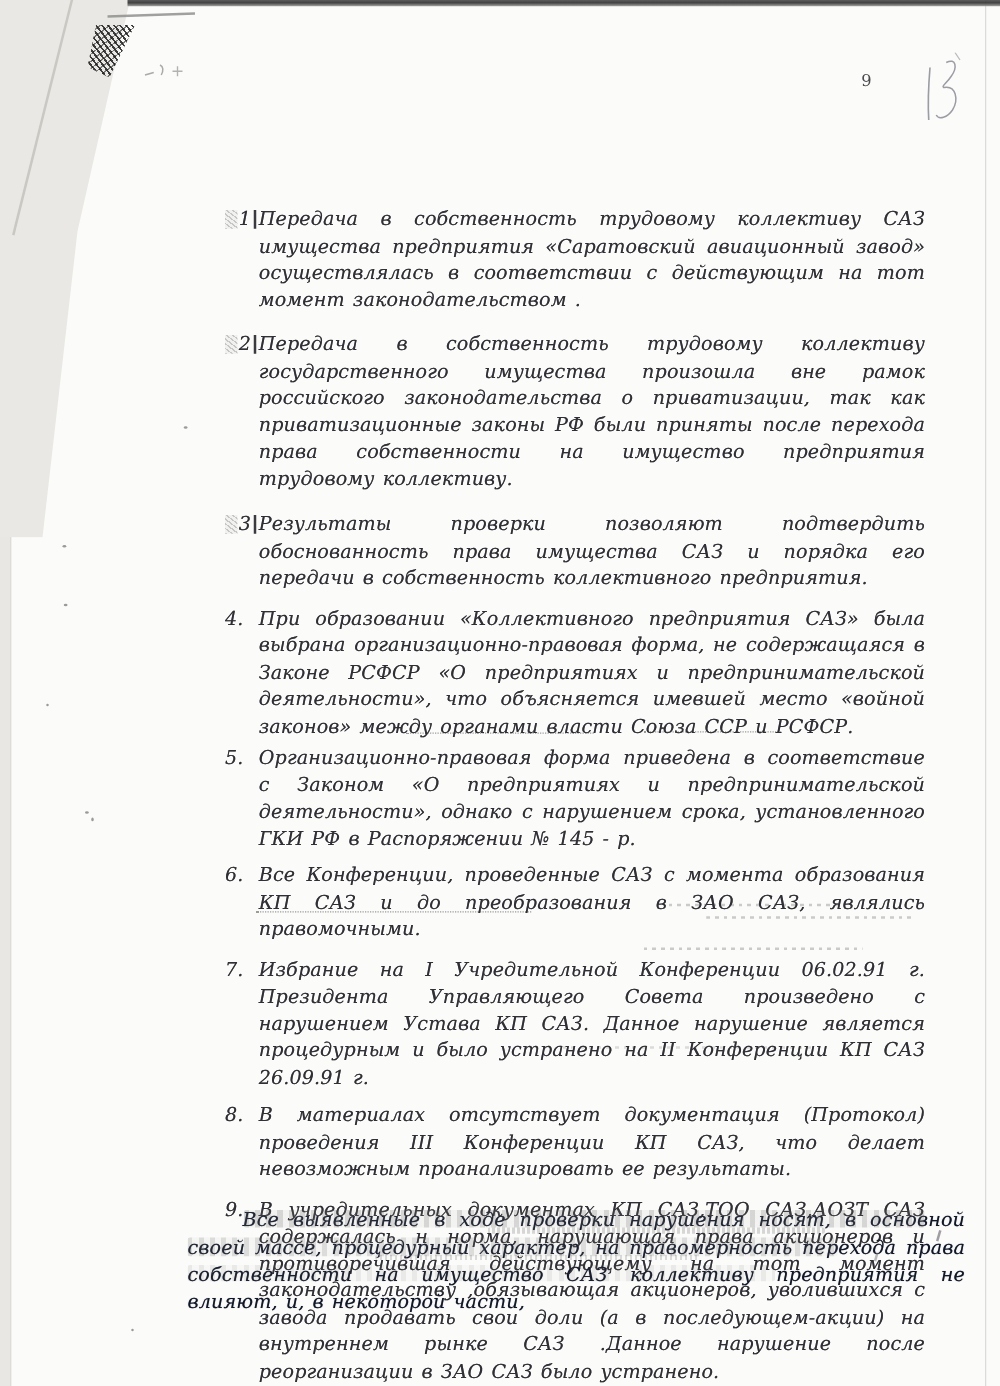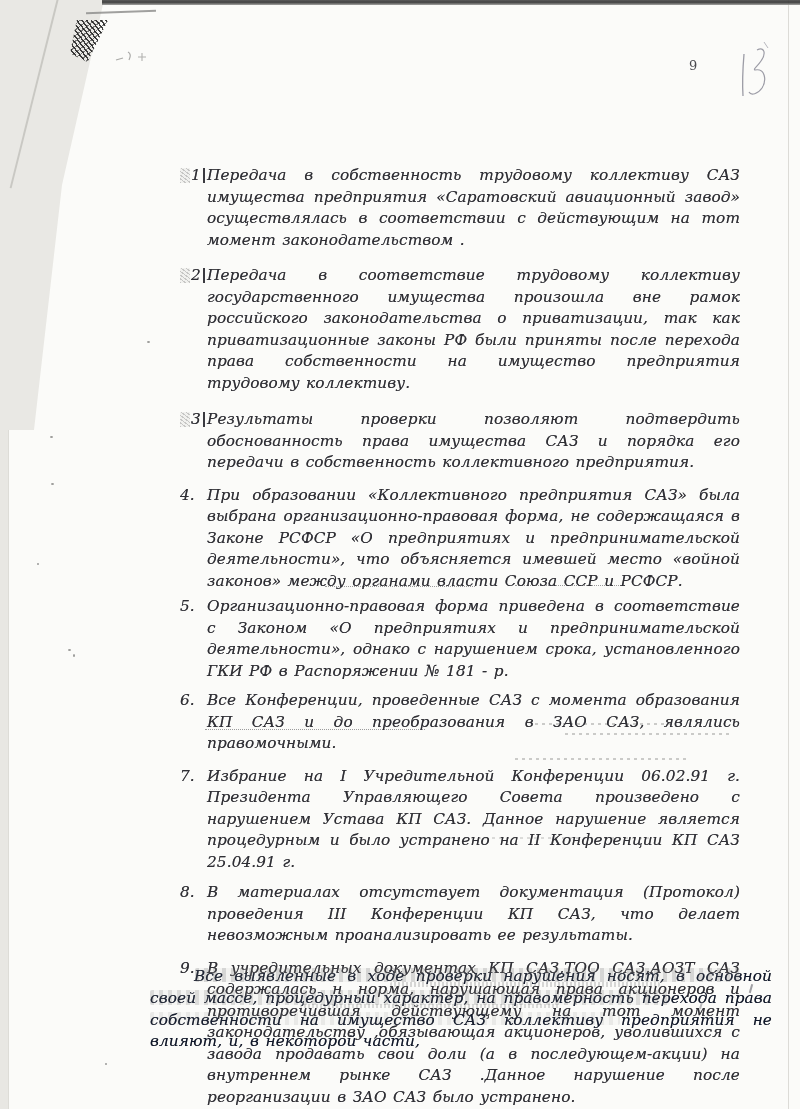--- a/index.html
+++ b/index.html
@@ -112,41 +112,41 @@
     <path d="M31 0 L35 6" stroke="#9a9aa4" stroke-width="1" fill="none" opacity=".7"></path>
   </svg>
 
   <ol class="items">
     <li>
       <span class="marker"><span class="blotch"></span><span>1</span><span class="bar"></span></span>
       <span class="text">Передача в собственность трудовому коллективу САЗ имущества предприятия «Саратовский авиационный завод» осуществлялась в соответствии с действующим на тот момент законодательством .</span>
     </li>
     <li>
       <span class="marker"><span class="blotch"></span><span>2</span><span class="bar"></span></span>
-      <span class="text">Передача в соответствие трудовому коллективу государственного имущества произошла вне рамок российского законодательства о приватизации, так как приватизационные законы РФ были приняты после перехода права собственности на имущество предприятия трудовому коллективу.</span>
+      <span class="text">Передача в собственность трудовому коллективу государственного имущества произошла вне рамок российского законодательства о приватизации, так как приватизационные законы РФ были приняты после перехода права собственности на имущество предприятия трудовому коллективу.</span>
     </li>
     <li>
       <span class="marker"><span class="blotch"></span><span>3</span><span class="bar"></span></span>
       <span class="text">Результаты проверки позволяют подтвердить обоснованность права имущества САЗ и порядка его передачи в собственность коллективного предприятия.</span>
     </li>
     <li>
       <span class="marker"><span>4.</span></span>
       <span class="text">При образовании «Коллективного предприятия САЗ» была выбрана организационно-правовая форма, не содержащаяся в Законе РСФСР «О предприятиях и предпринимательской деятельности», что объясняется имевшей место «войной законов» между органами власти Союза ССР и РСФСР.</span>
     </li>
     <li>
       <span class="marker"><span>5.</span></span>
-      <span class="text">Организационно-правовая форма приведена в соответствие с Законом «О предприятиях и предпринимательской деятельности», однако с нарушением срока, установленного ГКИ РФ в Распоряжении № 181 - р.</span>
+      <span class="text">Организационно-правовая форма приведена в соответствие с Законом «О предприятиях и предпринимательской деятельности», однако с нарушением срока, установленного ГКИ РФ в Распоряжении № 145 - р.</span>
     </li>
     <li>
       <span class="marker"><span>6.</span></span>
       <span class="text">Все Конференции, проведенные САЗ с момента образования КП САЗ и до преобразования в ЗАО САЗ, являлись правомочными.</span>
     </li>
     <li>
       <span class="marker"><span>7.</span></span>
-      <span class="text">Избрание на I Учредительной Конференции 06.02.91 г. Президента Управляющего Совета произведено с нарушением Устава КП САЗ. Данное нарушение является процедурным и было устранено на II Конференции КП САЗ 25.04.91 г.</span>
+      <span class="text">Избрание на I Учредительной Конференции 06.02.91 г. Президента Управляющего Совета произведено с нарушением Устава КП САЗ. Данное нарушение является процедурным и было устранено на II Конференции КП САЗ 26.09.91 г.</span>
     </li>
     <li>
       <span class="marker"><span>8.</span></span>
       <span class="text">В материалах отсутствует документация (Протокол) проведения III Конференции КП САЗ, что делает невозможным проанализировать ее результаты.</span>
     </li>
     <li>
       <span class="marker"><span>9.</span></span>
       <span class="text">В учредительных документах КП САЗ,ТОО САЗ,АОЗТ САЗ содержалась н норма, нарушающая права акционеров и противоречившая действующему на тот момент законодательству ,обязывающая акционеров, уволившихся с завода продавать свои доли (а в последующем-акции) на внутреннем рынке САЗ .Данное нарушение после реорганизации в ЗАО САЗ было устранено.</span>
     </li>
   </ol>

